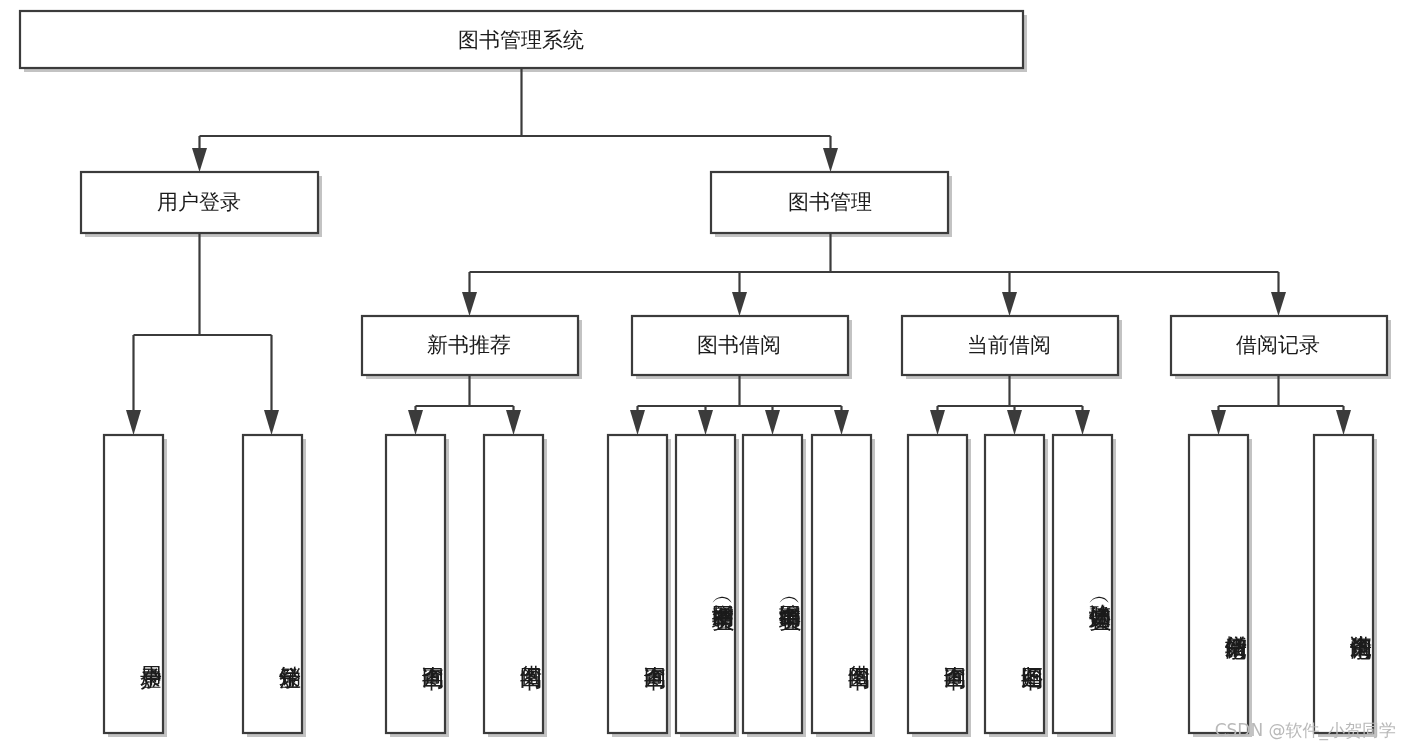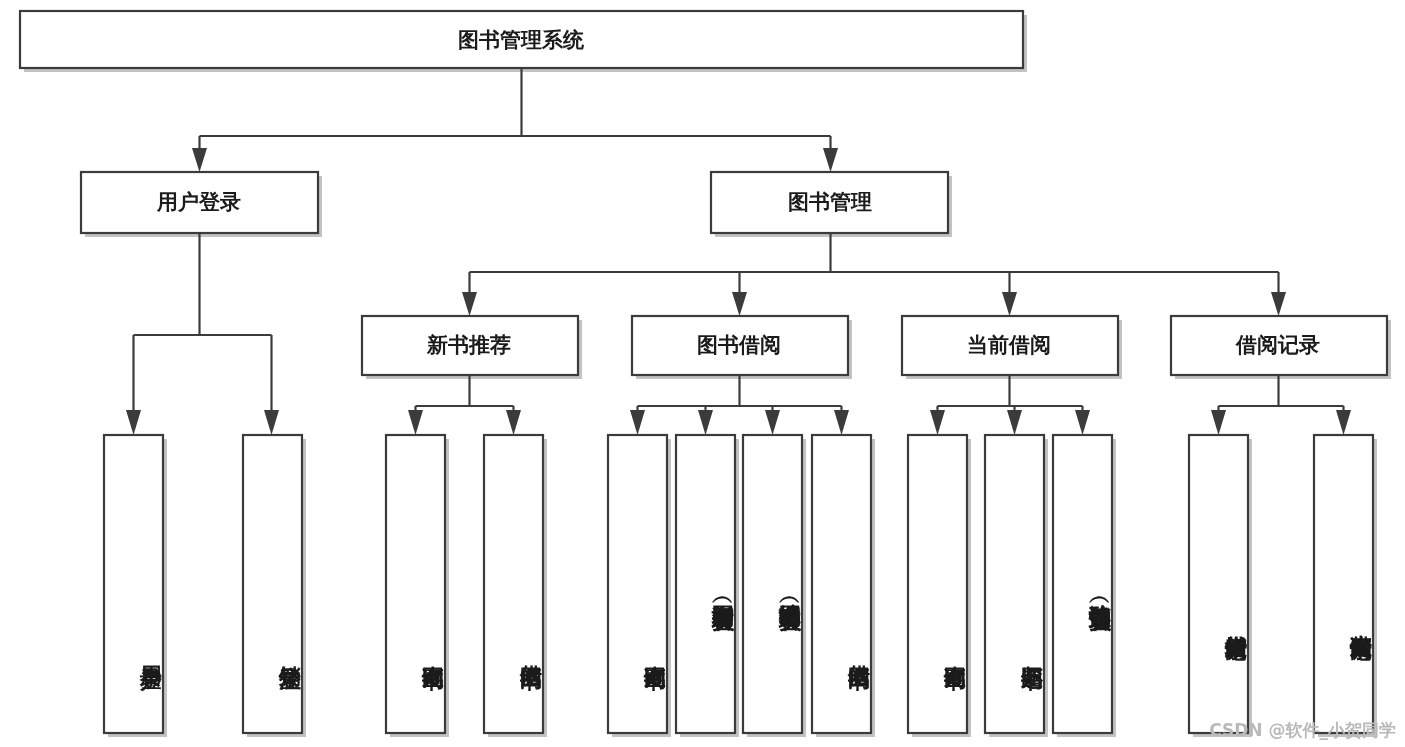--- a/index.html
+++ b/index.html
@@ -10,21 +10,20 @@
   }
   body {
     font-family: "DejaVu Sans", "Liberation Sans", sans-serif;
   }
   #diagram-root {
     position: relative;
     width: 1405px;
     height: 747px;
     background: #ffffff;
     overflow: hidden;
-    font-weight: bold;
   }
   svg.diagram-canvas {
     position: absolute;
     left: 0;
     top: 0;
     width: 1405px;
     height: 747px;
   }
   .node-box {
     fill: #ffffff;

